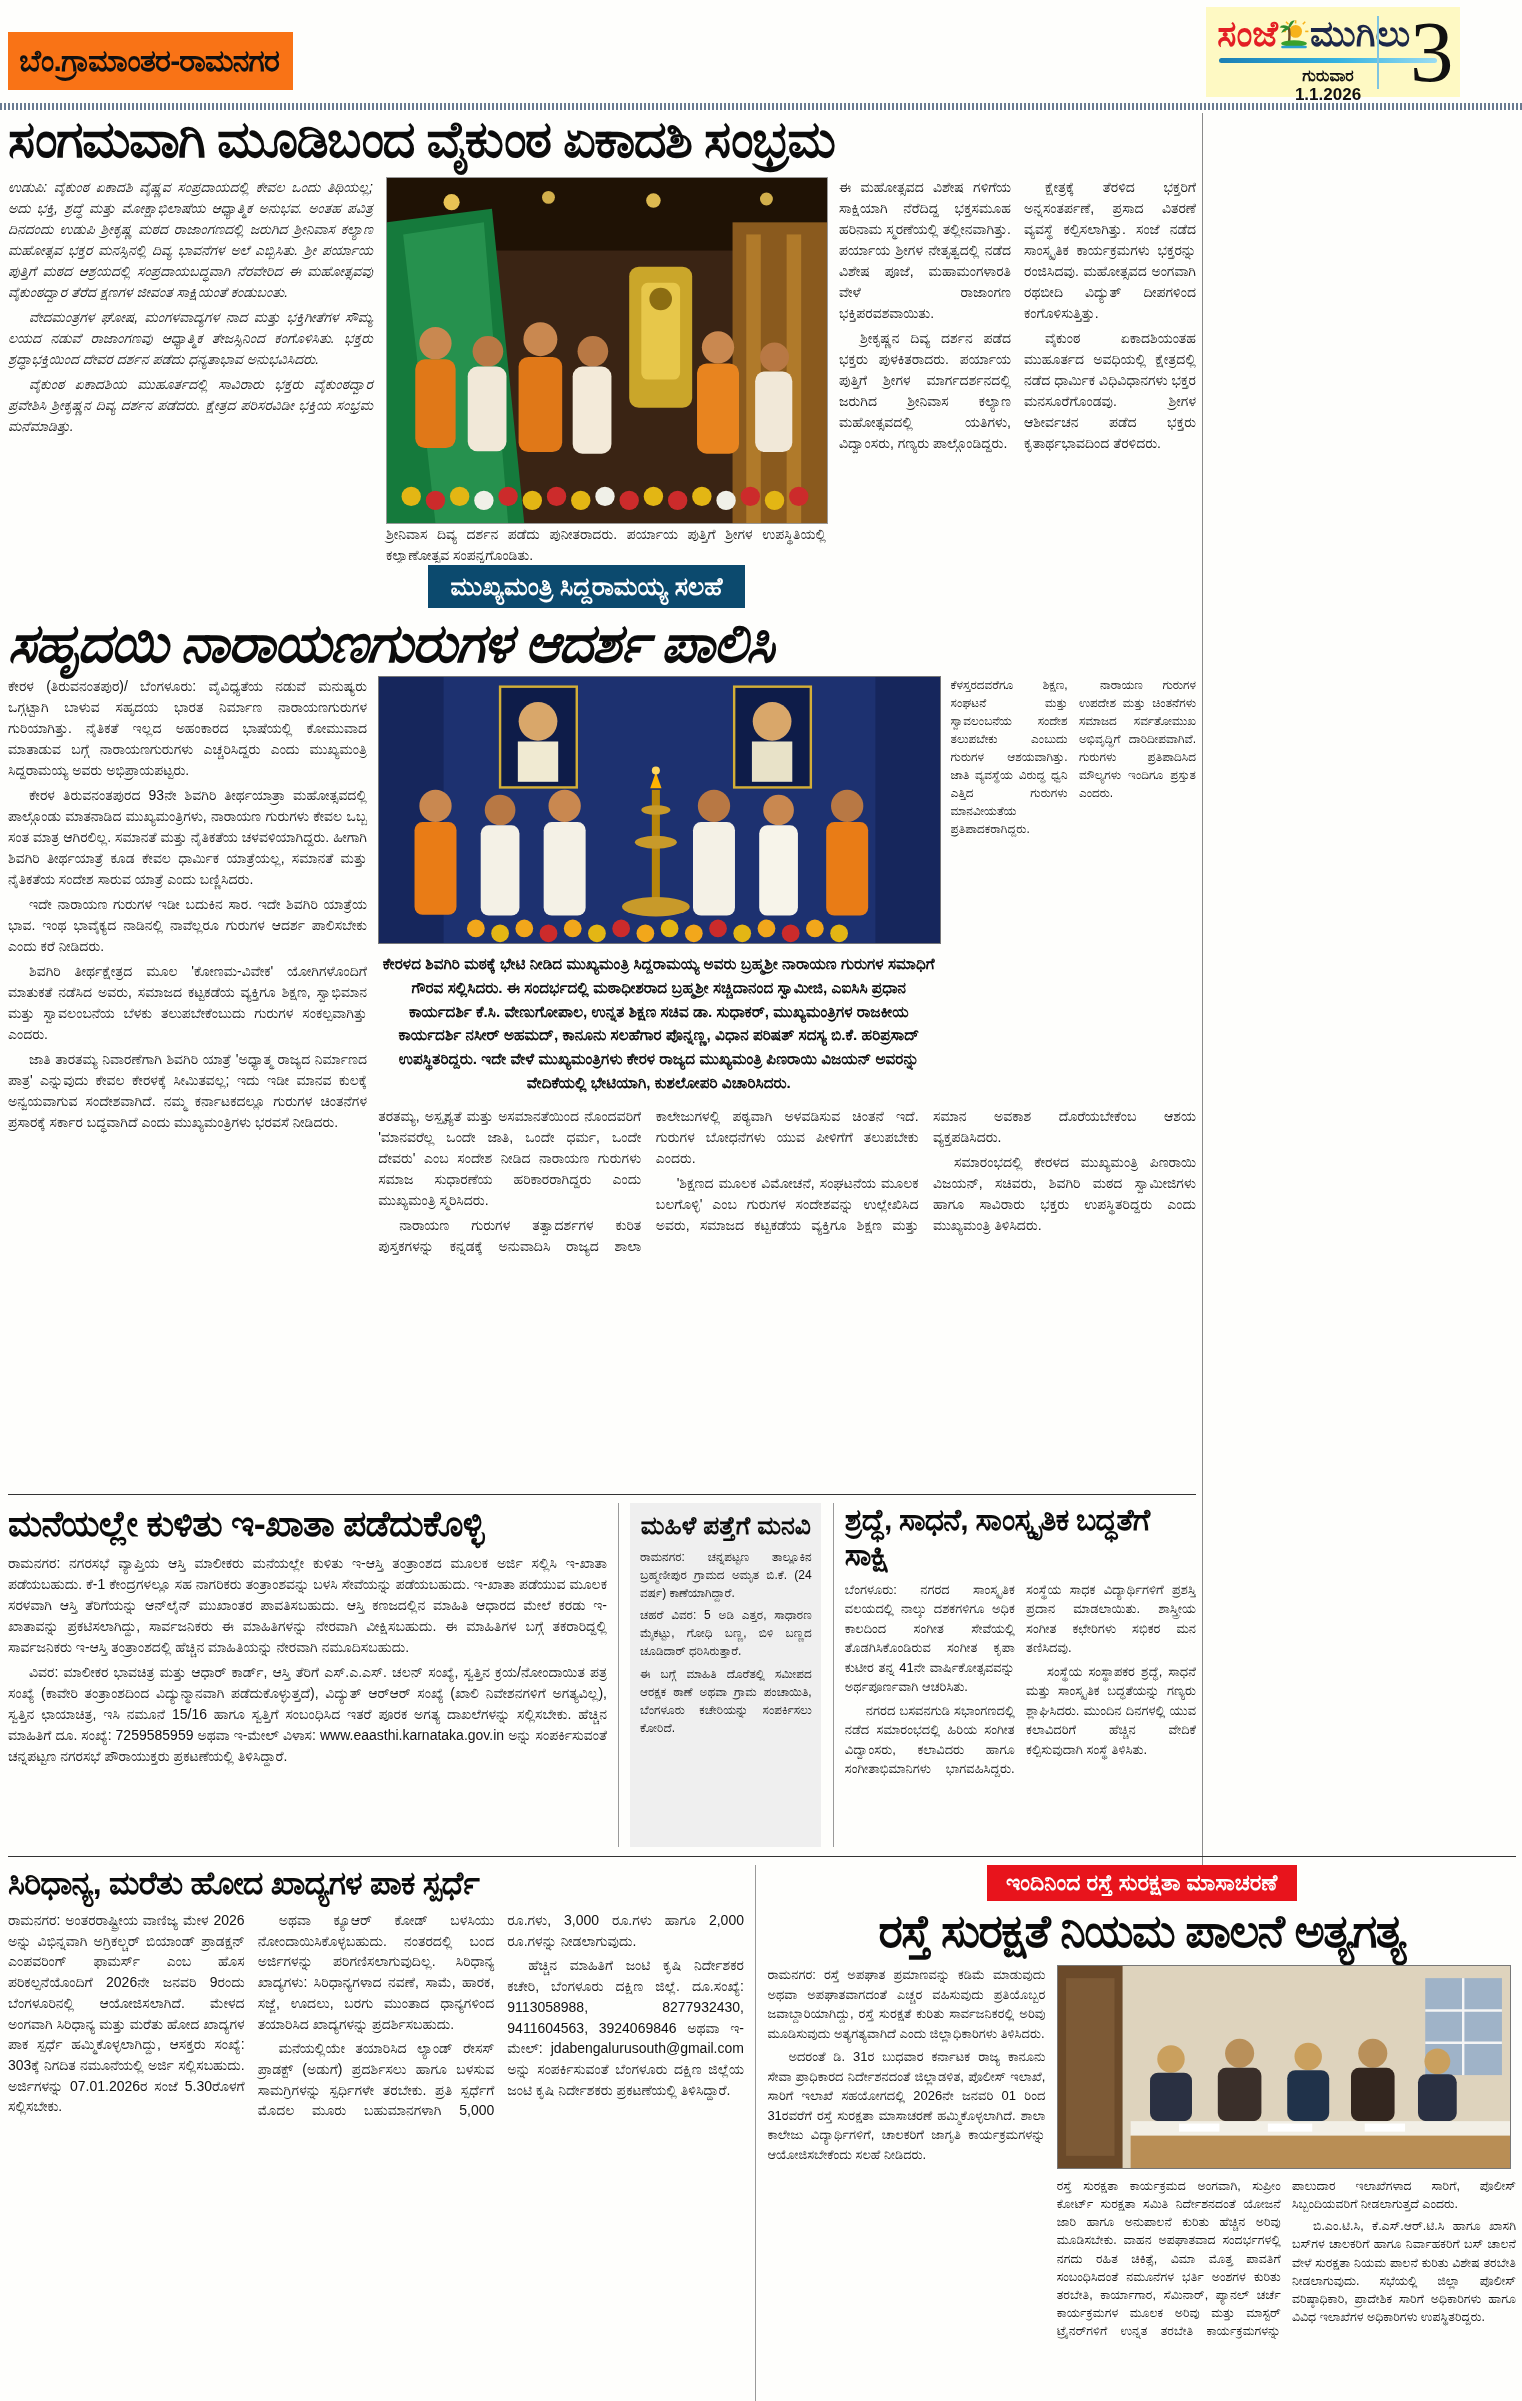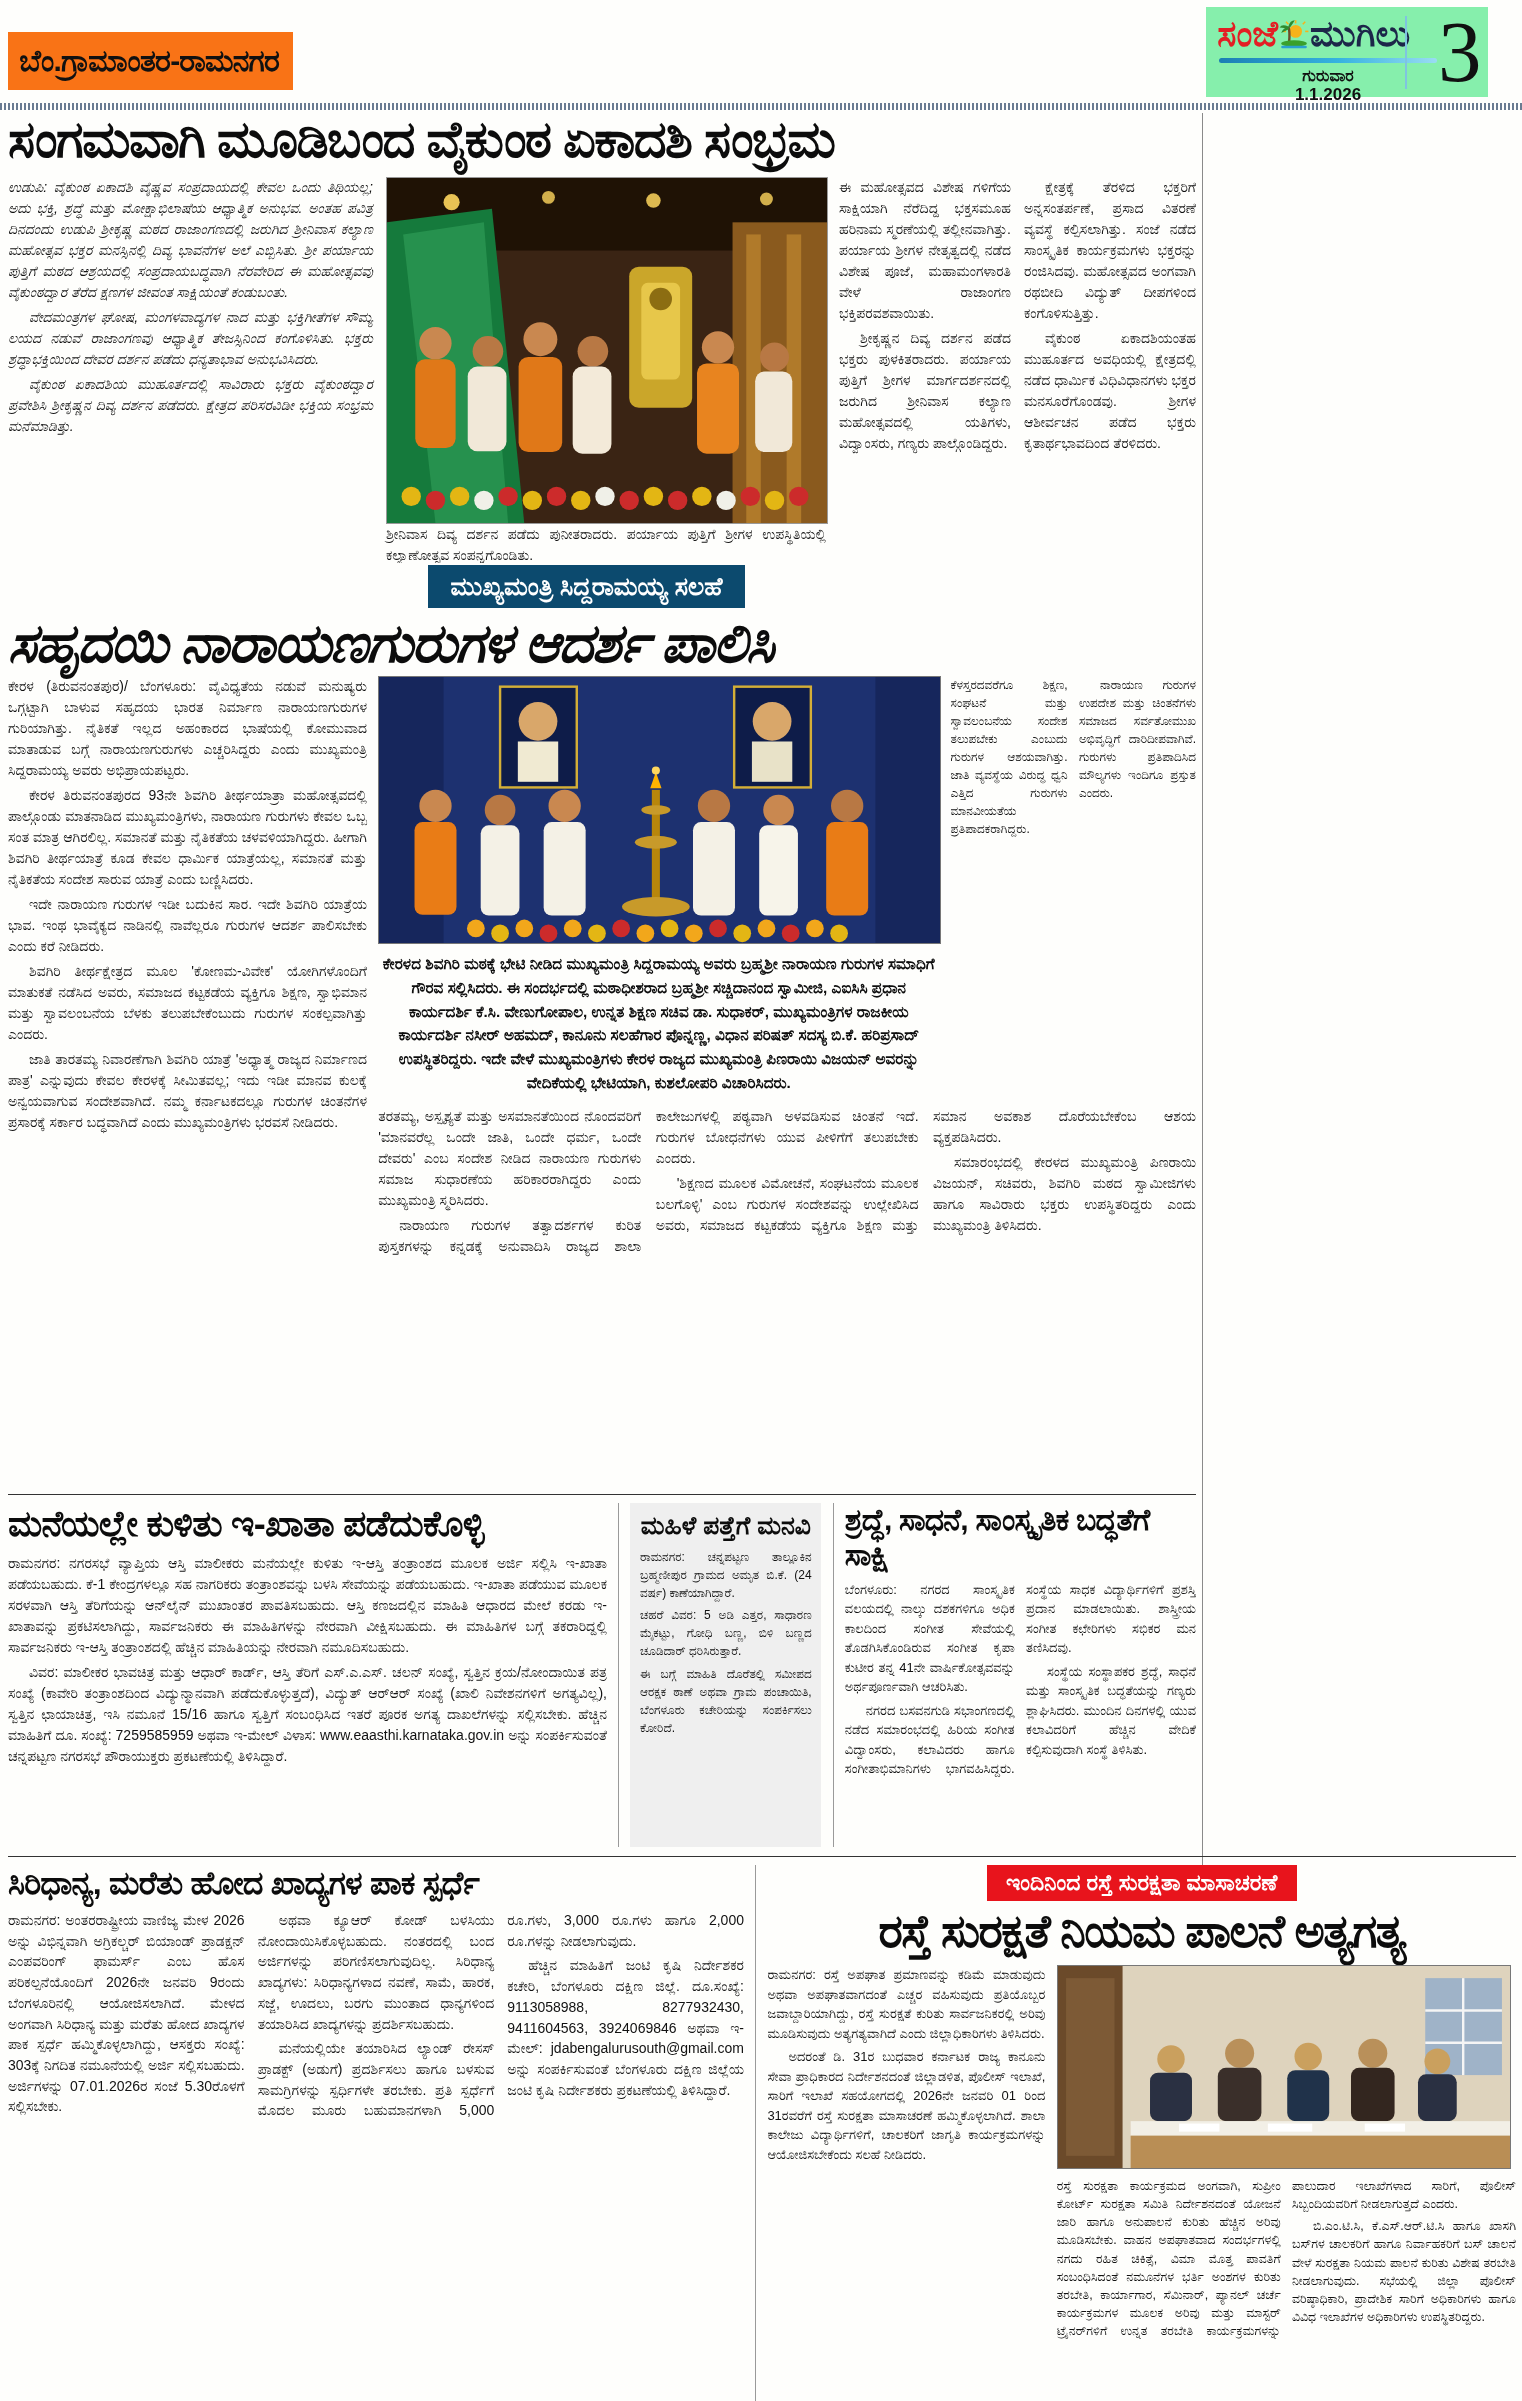--- a/index.html
+++ b/index.html
@@ -1,21 +1,21 @@
 <!DOCTYPE html>
 <html style="font-size:13px"><head>
 <meta charset="utf-8">
 <style>
   html,body{margin:0;padding:0;background:#888;}
   #page{position:relative;width:1523px;height:2401px;background:#fefefc;margin:0 auto;
         font-family:"Liberation Sans","DejaVu Sans",sans-serif;color:#111;overflow:hidden;}
   
   .region-box{position:absolute;left:8px;top:32px;width:274px;height:58px;background:#f97316;
         display:flex;align-items:center;padding-left:11.3px;font-size:30px;font-weight:700;letter-spacing:-0.8px;}
-  .logo-box{position:absolute;left:1206px;top:6.5px;width:282px;height:90px;background:#86efac;}
+  .logo-box{position:absolute;left:1206px;top:6.5px;width:254px;height:90px;background:#fef9c3;}
   .logo-line{text-align:left;padding:8px 0 0 11.3px;font-weight:800;font-size:36px;line-height:1.05;white-space:nowrap;}
   .logo-red{color:#e31e24;}
   .logo-dark{color:#1c2749;}
   .logo-icon{display:inline-block;vertical-align:-3.2px;}
   .swoosh{margin:2.4px 0 3.2px 13px;width:218px;height:5.6px;border-radius:3.2px;
         background:linear-gradient(90deg,#1b7fb4,#36b3e0 55%,#9adcf2);}
   .logo-day{margin-left:13px;width:218px;text-align:center;font-size:16px;font-weight:700;}
   .logo-date{margin-left:13px;width:218px;text-align:center;font-size:17px;font-weight:700;}
   .pageno{position:absolute;right:6.5px;top:0px;font-family:"Liberation Serif","DejaVu Serif",serif;
         font-size:87px;line-height:90px;font-weight:400;}

